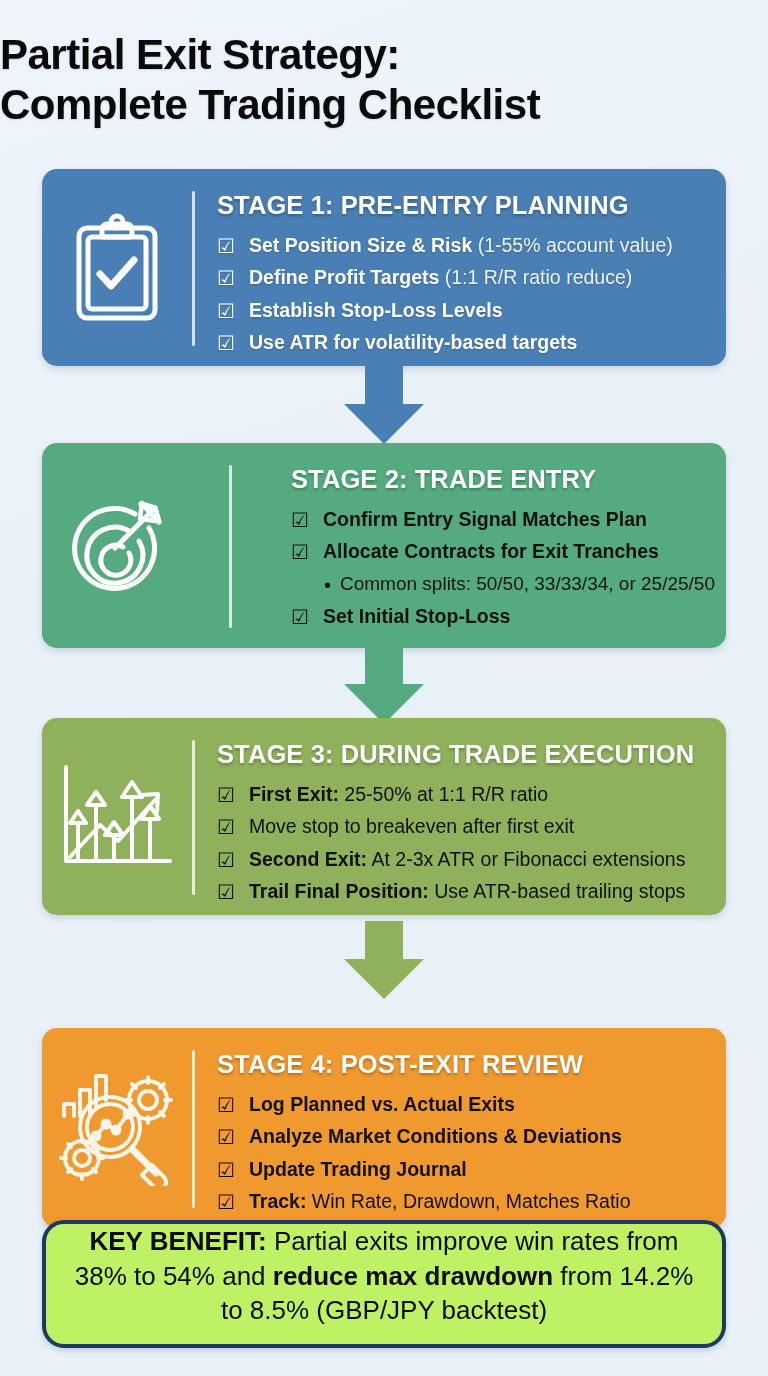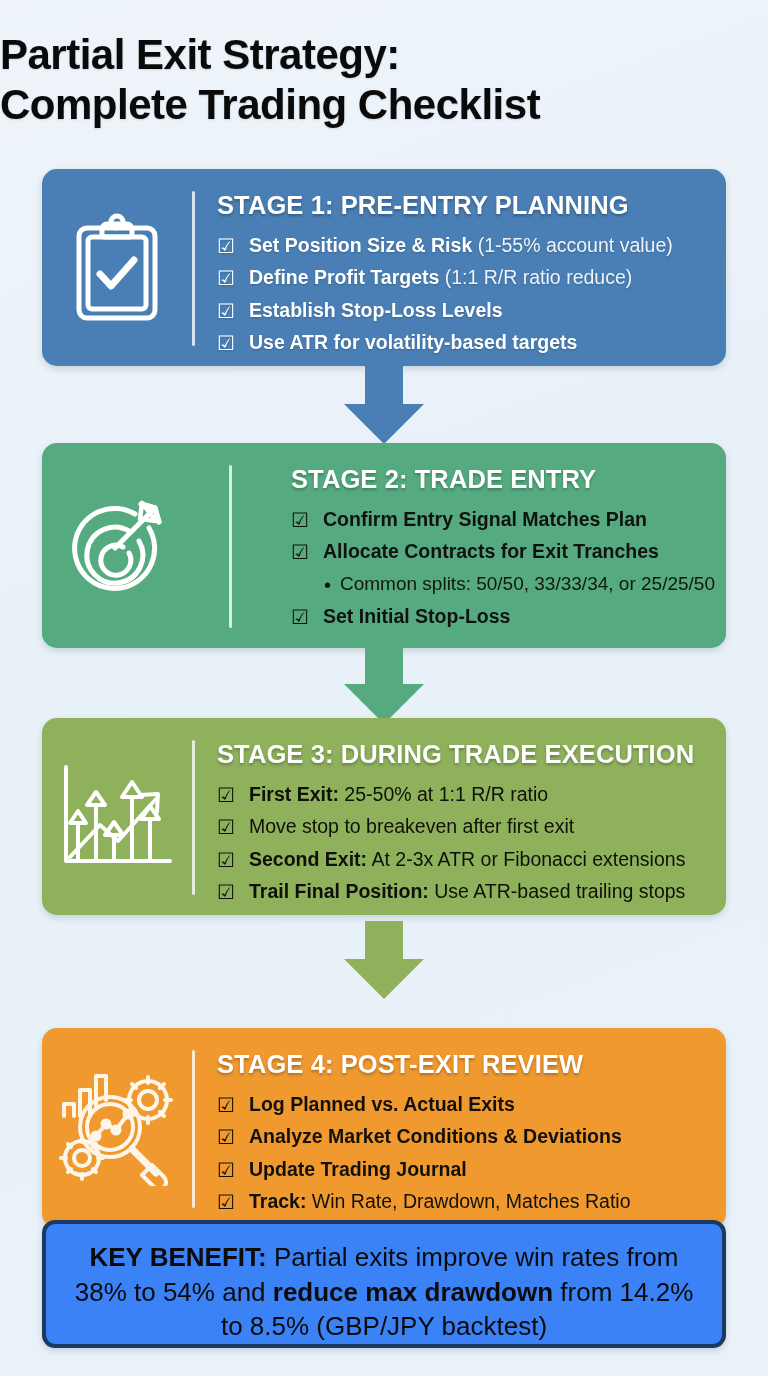--- a/index.html
+++ b/index.html
@@ -147,25 +147,25 @@
   #arrow3 { top: 921px; background: #8fb15c; }
 
   
   #keybox {
     position: absolute;
     left: 42px;
     top: 1220px;
     width: 684px;
     height: 128px;
     border: 4px solid #1b3a63;
-    border-radius: 13px;
-    background: #3b82f6;
+    border-radius: 22px;
+    background: #bef264;
     box-shadow: 0 3px 6px rgba(60,85,115,0.22);
     display: flex;
-    align-items: flex-end;
+    align-items: flex-start;
     justify-content: center;
     padding: 0 20px;
   }
   #keybox .kb-text {
     text-align: center;
     font-size: 26px;
     line-height: 1.33;
     color: #0b0b0b;
     font-weight: normal;
   }

